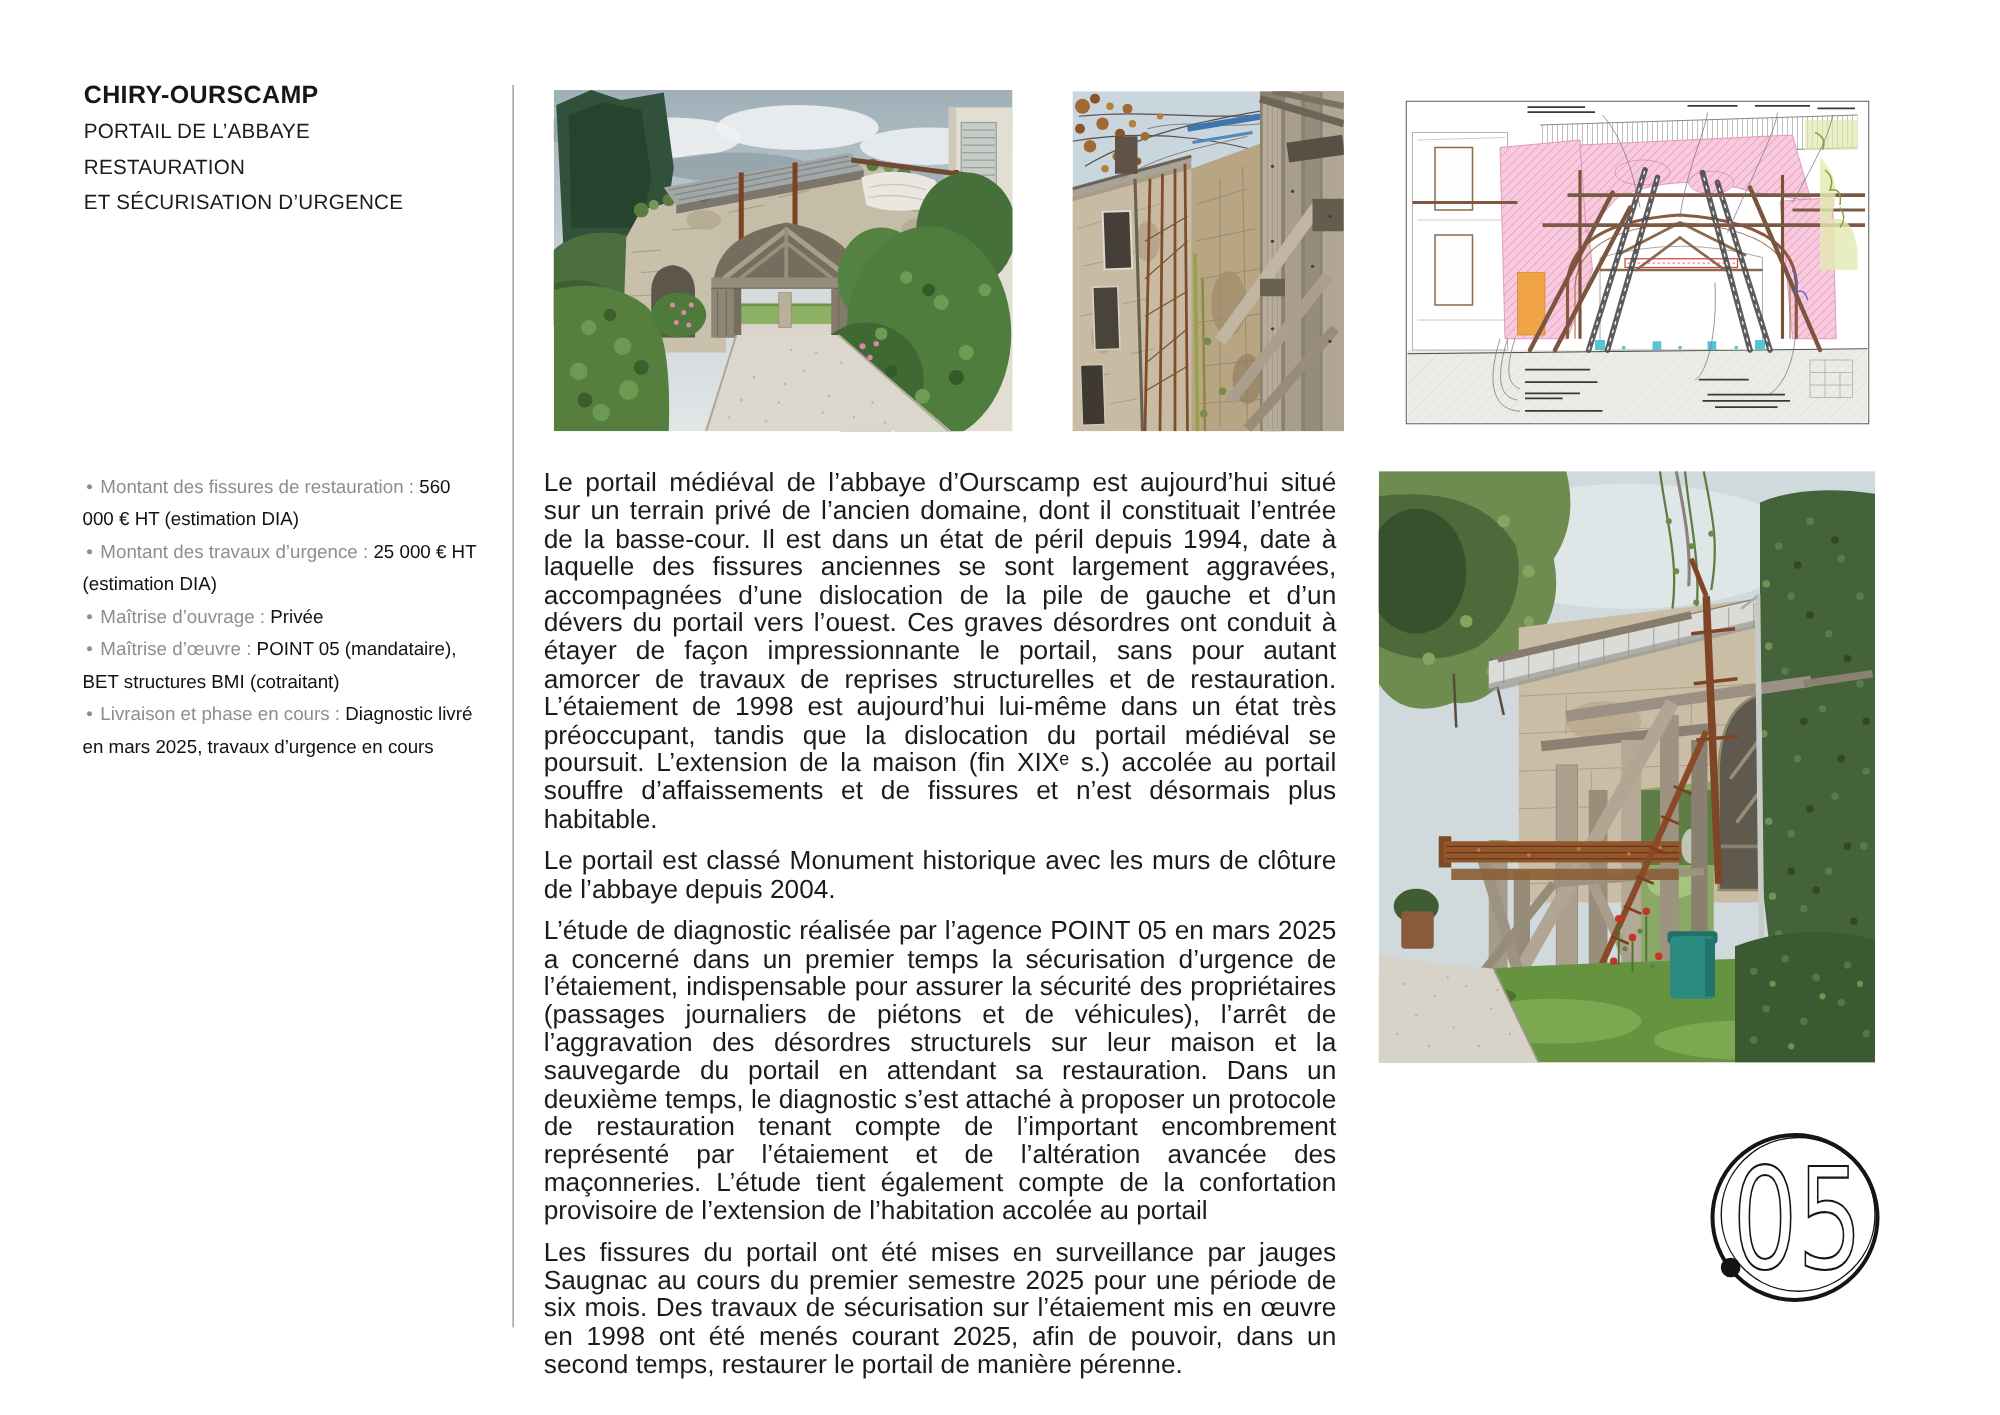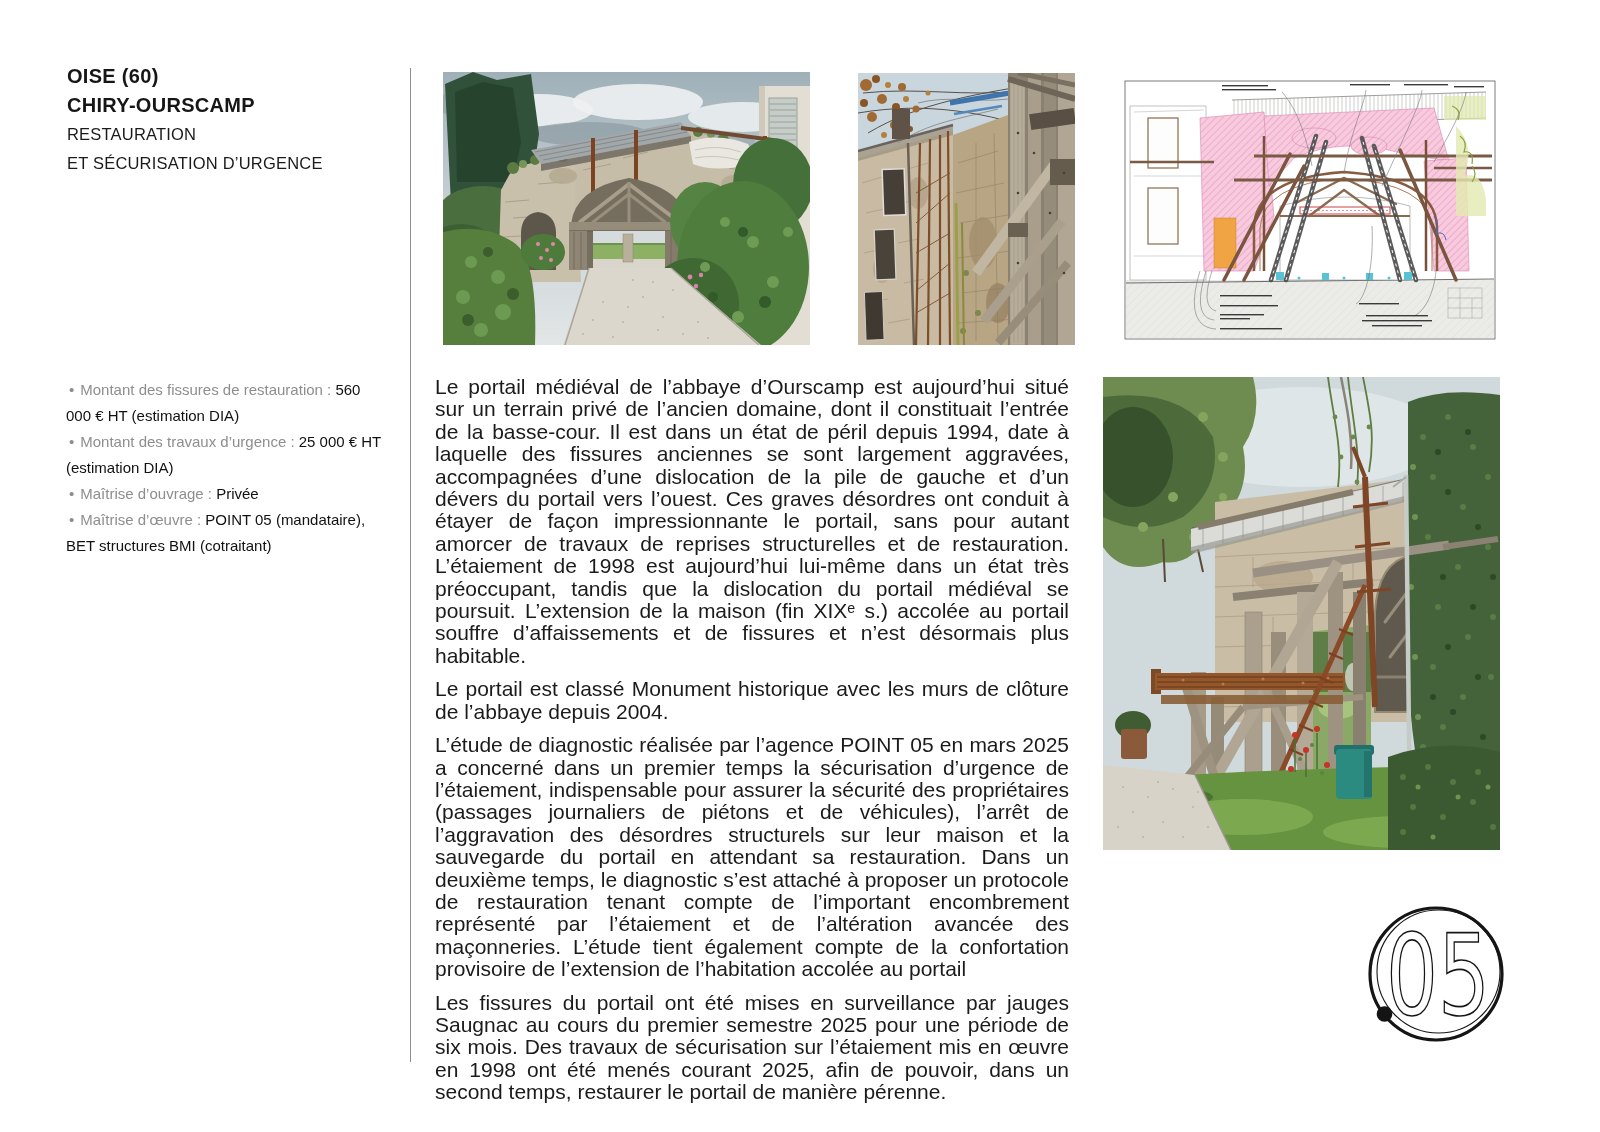--- a/index.html
+++ b/index.html
@@ -24,31 +24,32 @@
   #fig-portal{left:1103px;top:377px;width:397px;height:473px;}
   figure svg{display:block;}
   .bodytext{position:absolute;left:435px;top:376px;width:634px;font-size:21px;line-height:22.4px;color:#1b1b1b;text-align:justify;}
   .bodytext p{margin:0 0 11px 0;}
   .logo{position:absolute;left:1366px;top:901px;width:140px;height:144px;}
 </style>
 </head>
 <body>
 
 <aside class="sidebar">
-  <div class="title-line">OISE (60)</div>
   <div class="title-line">CHIRY-OURSCAMP</div>
+  <div class="sub-line">PORTAIL DE L’ABBAYE</div>
   <div class="sub-line">RESTAURATION</div>
   <div class="sub-line">ET SÉCURISATION D’URGENCE</div>
 </aside>
 
 <div class="details">
   <p class="detail"><span class="bullet">•</span><span class="lbl">Montant des fissures de restauration :</span> <span class="val">560 000 € HT (estimation DIA)</span></p>
   <p class="detail"><span class="bullet">•</span><span class="lbl">Montant des travaux d’urgence :</span> <span class="val">25 000 € HT (estimation DIA)</span></p>
   <p class="detail"><span class="bullet">•</span><span class="lbl">Maîtrise d’ouvrage :</span> <span class="val">Privée</span></p>
   <p class="detail"><span class="bullet">•</span><span class="lbl">Maîtrise d’œuvre :</span> <span class="val">POINT 05 (mandataire), BET structures BMI (cotraitant)</span></p>
+  <p class="detail"><span class="bullet">•</span><span class="lbl">Livraison et phase en cours :</span> <span class="val">Diagnostic livré en mars 2025, travaux d’urgence en cours</span></p>
 </div>
 
 <div class="vdivider"></div>
 
 <figure id="fig-gate">
 <svg width="367" height="273" viewBox="0 0 367 273">
   <defs>
     <linearGradient id="sky1" x1="0" y1="0" x2="0" y2="1">
       <stop offset="0" stop-color="#9fb0b8"></stop>
           <stop offset="0.5" stop-color="#c8d1d5"></stop>

